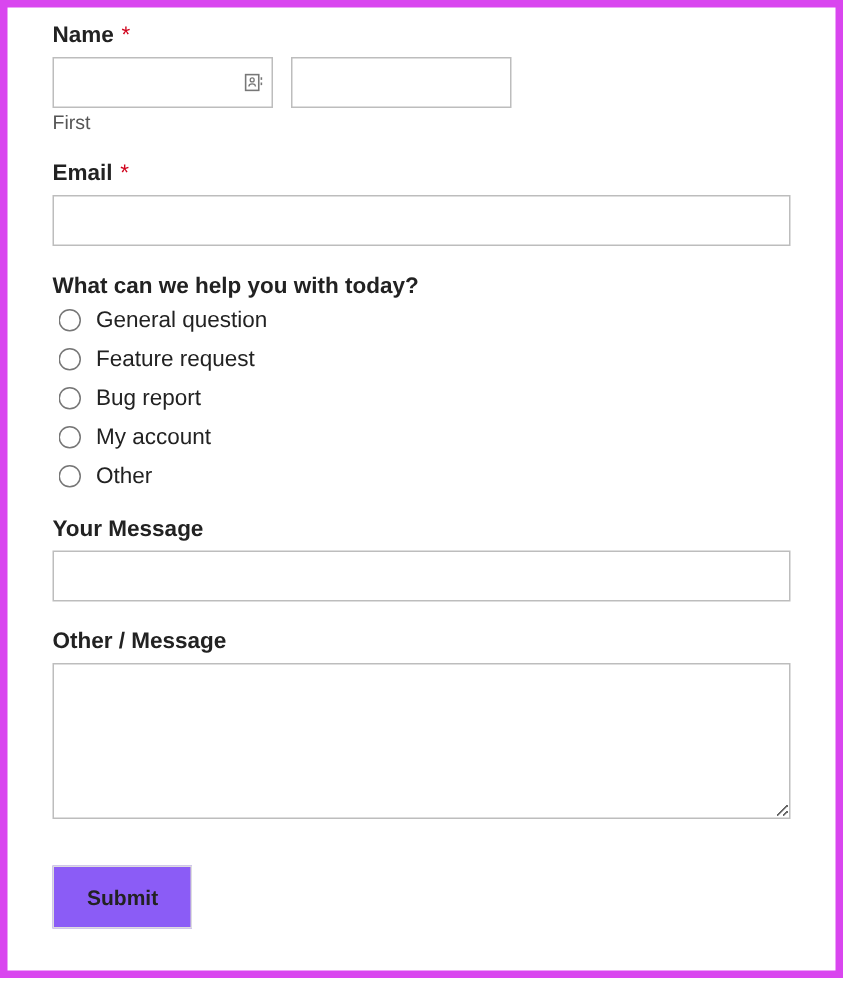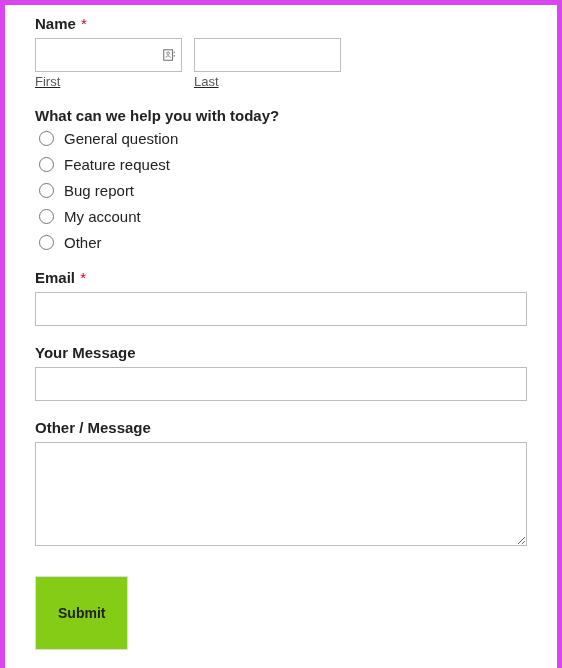--- a/index.html
+++ b/index.html
@@ -26,21 +26,20 @@
     color: #222;
   }
   .req {
     color: #d0021b;
     font-weight: 400;
     margin-left: 1px;
   }
   .name-row {
     display: flex;
     gap: 12px;
-    text-decoration: underline;
   }
   .name-col {
     width: 147px;
   }
   .sublabel {
     display: block;
     font-size: 13px;
     color: #555;
     margin-top: 2px;
     font-weight: 400;
@@ -80,22 +79,22 @@
     height: 15px;
     margin: 0 10px 0 4px;
     accent-color: #333;
   }
   .radio-row label {
     font-size: 15px;
     color: #222;
   }
   .submit-btn {
     display: inline-block;
-    padding: 28px 22px;
-    background: #84cc16;
+    padding: 12px 22px;
+    background: #8b5cf6;
     border: 1px solid #ddd;
     font-weight: 700;
     font-size: 14px;
     color: #222;
     cursor: pointer;
     margin-top: 8px;
   }
   .contact-icon {
     position: absolute;
     right: 6px;
@@ -130,23 +129,31 @@
             <line x1="14" y1="4" x2="14" y2="6" stroke="currentColor" stroke-width="1.2"></line>
             <line x1="14" y1="8" x2="14" y2="10" stroke="currentColor" stroke-width="1.2"></line>
             <circle cx="7" cy="6" r="1.5" fill="none" stroke="currentColor" stroke-width="1"></circle>
             <path d="M4.5 11c0-1.2 1-2 2.5-2s2.5 0.8 2.5 2" fill="none" stroke="currentColor" stroke-width="1"></path>
           </svg>
         </div>
         <span class="sublabel">First</span>
       </div>
       <div class="name-col">
         <input type="text" value="" style="">
-        <span class="sublabel">Last</span>
       </div>
     </div>
+  </div>
+
+  
+  <div class="field-block">
+    <label class="field-label">
+      <span>Email</span>
+      <span class="req">*</span>
+    </label>
+    <input type="email" class="email-input" value="" style="">
   </div>
 
   
   <div class="field-block">
     <label class="field-label">What can we help you with today?</label>
     <div class="radio-group">
       <div class="radio-row">
         <input type="radio" name="help" style="">
         <label>General question</label>
       </div>
@@ -164,29 +171,20 @@
       </div>
       <div class="radio-row">
         <input type="radio" name="help" style="">
         <label>Other</label>
       </div>
     </div>
   </div>
 
   
   <div class="field-block">
-    <label class="field-label">
-      <span>Email</span>
-      <span class="req">*</span>
-    </label>
-    <input type="email" class="email-input" value="" style="">
-  </div>
-
-  
-  <div class="field-block">
     <label class="field-label">Your Message</label>
     <input type="url" class="website-input" value="" style="">
   </div>
 
   
   <div class="field-block">
     <label class="field-label">Other / Message</label>
     <textarea style=""></textarea>
   </div>
 

